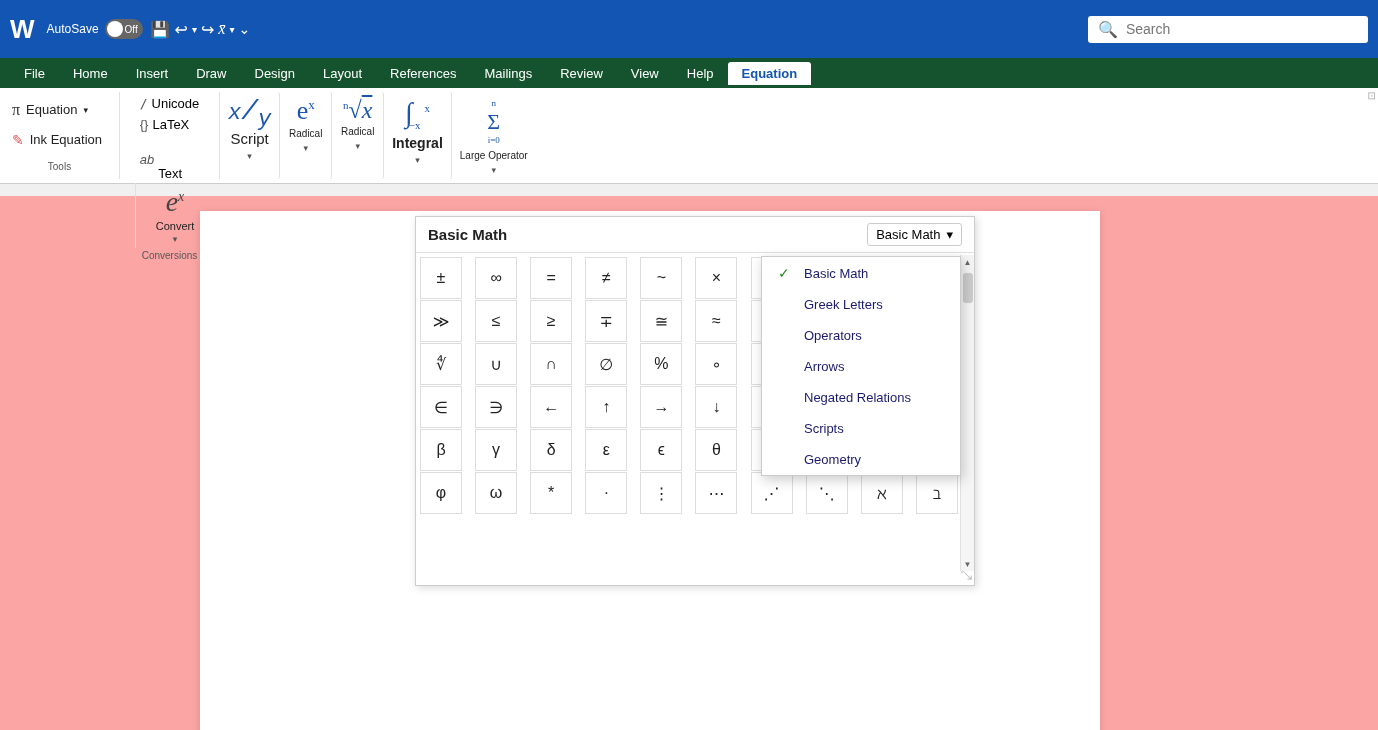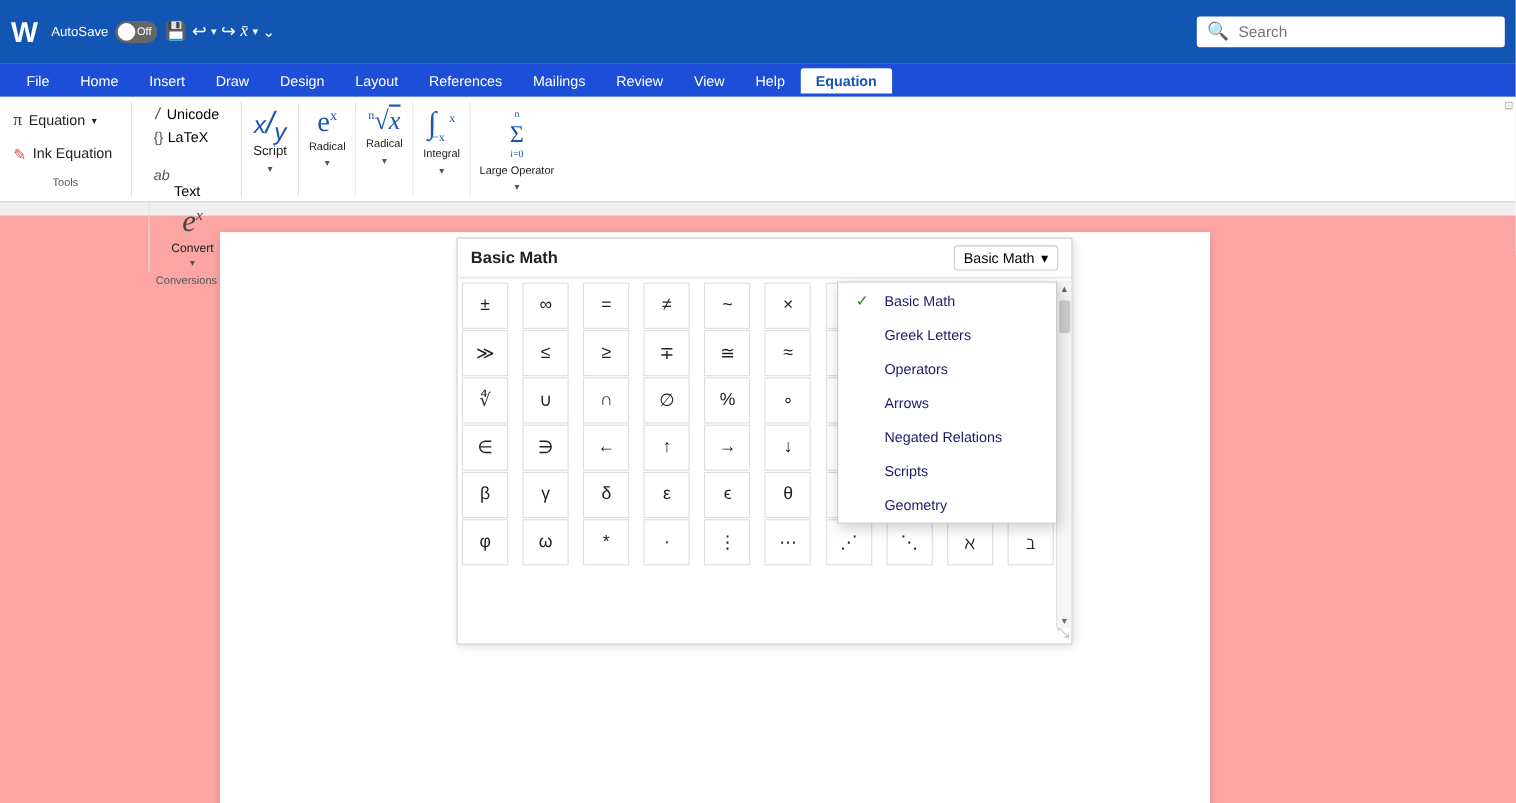--- a/index.html
+++ b/index.html
@@ -78,21 +78,21 @@
     .search-box input {
       border: none;
       outline: none;
       font-size: 14px;
       width: 220px;
       color: #333;
     }
 
     
     .ribbon-tabs {
-      background: #1d4ed8;
+      background: #14532d;
       display: flex;
       align-items: center;
       padding: 0 10px;
       height: 30px;
       border-bottom: none;
     }
     .ribbon-tab {
       color: white;
       font-size: 13px;
       padding: 4px 14px;
@@ -402,24 +402,24 @@
         <div class="convert-icon" style="font-family:serif; font-style:italic; font-size:28px; color:#444; line-height:1.1;">e<sup style="font-size:14px;">x</sup></div>
         <div class="convert-label">Convert</div>
         <div class="convert-arrow">▾</div>
       </div>
     </div>
     <div class="tools-label">Conversions</div>
     <span style="position:absolute; font-size:10px; color:#aaa; cursor:pointer; right:2px; top:2px;">⊡</span>
   </div>
 
   <div class="math-btn" style="border-right:1px solid #e0e0e0;">
-    <div style="font-size:28px; font-style:italic; font-family:Liberation Sans, sans-serif; color:#1a56b0; line-height:1;">
+    <div style="font-size:28px; font-style:italic; font-family:Liberation Mono, monospace; color:#1a56b0; line-height:1;">
       <span style="font-size:22px;">x</span>/<span style="font-size:22px; position:relative; top:6px;">y</span>
     </div>
-    <div style="font-size:12px; color:#222;">Script</div>
+    <div style="font-size:15px; color:#222;">Script</div>
     <div style="font-size:9px; color:#555;">▾</div>
   </div>
 
   <div class="math-btn" style="border-right:1px solid #e0e0e0;">
     <div style="font-size:26px; font-family:serif; color:#1a56b0; line-height:1;">
       e<sup style="font-size:13px; color:#1a56b0;">x</sup>
     </div>
     <div style="font-size:10px; color:#222;">Radical</div>
     <div style="font-size:9px; color:#555;">▾</div>
   </div>
@@ -429,21 +429,21 @@
       <sup style="font-size:11px; color:#1a56b0; vertical-align:super;">n</sup>√<span style="text-decoration:overline; font-style:italic;">x</span>
     </div>
     <div style="font-size:10px; color:#222;">Radical</div>
     <div style="font-size:9px; color:#555;">▾</div>
   </div>
 
   <div class="math-btn" style="border-right:1px solid #e0e0e0;">
     <div style="font-size:28px; font-family:serif; color:#1a56b0; line-height:1.1; position:relative;">
       ∫<sub style="font-size:11px; color:#1a56b0; position:relative; left:-4px;">−x</sub><sup style="font-size:11px; color:#1a56b0;">x</sup>
     </div>
-    <div style="font-size:10px; color:#222;">Integral</div>
+    <div style="font-size:14px; color:#222;font-weight:bold;">Integral</div>
     <div style="font-size:9px; color:#555;">▾</div>
   </div>
 
   <div class="math-btn">
     <div style="font-size:22px; font-family:serif; color:#1a56b0; line-height:1.2;">
       <div style="font-size:9px; color:#1a56b0; text-align:center;">n</div>
       <div>Σ</div>
       <div style="font-size:9px; color:#1a56b0; text-align:center;">i=0</div>
     </div>
     <div style="font-size:10px; color:#222;">Large Operator</div>

